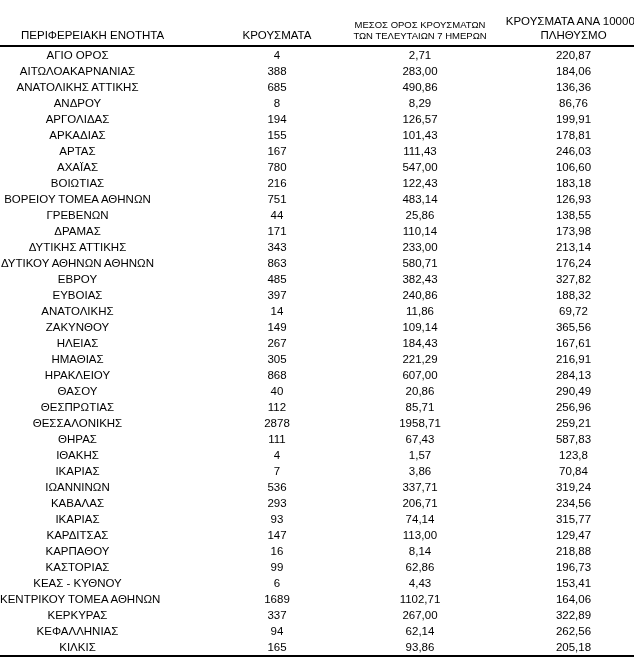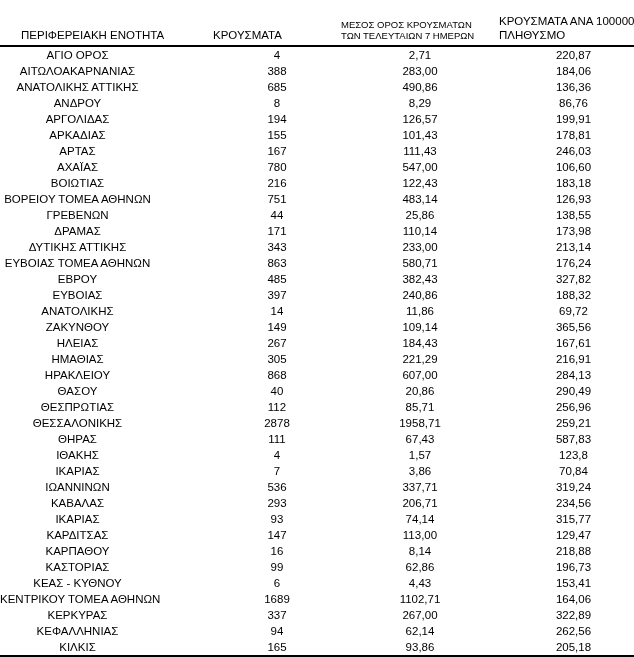--- a/index.html
+++ b/index.html
@@ -23,21 +23,21 @@
     width: 627px;
     border-bottom: 2.5px solid #000000;
   }
   table.cases thead tr {
     border-bottom: 2.5px solid #000000;
   }
   table.cases th {
     font-weight: normal;
     vertical-align: bottom;
     padding: 0 0 3px 0;
-    text-align: left;
+    text-align: center;
     font-size: 11.5px;
     line-height: 1.22;
     height: 42px;
   }
   table.cases th.c1 {
     text-align: left;
     padding-left: 21px;
   }
   table.cases th.c3 {
     font-size: 9.5px;
@@ -150,21 +150,21 @@
           <td class="c3">110,14</td>
           <td class="c4">173,98</td>
         </tr>
         <tr>
           <td class="c1">ΔΥΤΙΚΗΣ ΑΤΤΙΚΗΣ</td>
           <td class="c2">343</td>
           <td class="c3">233,00</td>
           <td class="c4">213,14</td>
         </tr>
         <tr>
-          <td class="c1">ΕΥΒΟΙΑΣ ΤΟΜΕΑ ΑΘΗΝΩΝ</td>
+          <td class="c1">ΔΥΤΙΚΟΥ ΑΘΗΝΩΝ ΑΘΗΝΩΝ</td>
           <td class="c2">863</td>
           <td class="c3">580,71</td>
           <td class="c4">176,24</td>
         </tr>
         <tr>
           <td class="c1">ΕΒΡΟΥ</td>
           <td class="c2">485</td>
           <td class="c3">382,43</td>
           <td class="c4">327,82</td>
         </tr>

